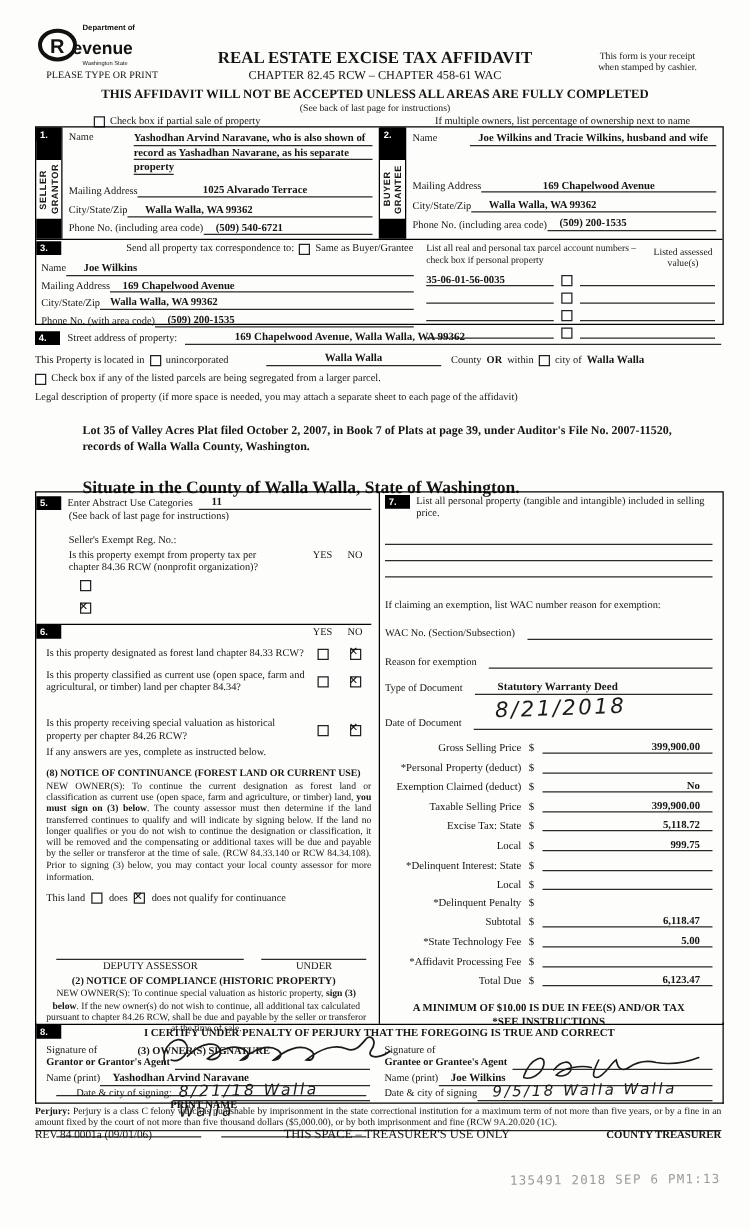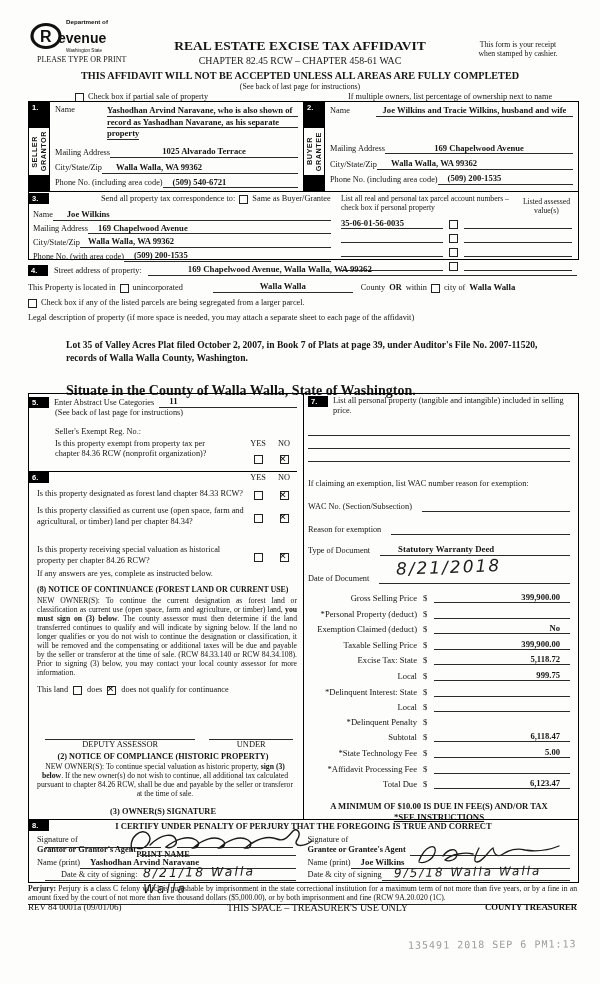--- a/index.html
+++ b/index.html
@@ -224,21 +224,21 @@
         <span>Enter Abstract Use Categories</span>
         <span class="grow ul b" style="font-size:8.8px;padding-left:10px;">11</span>
       </div>
       <div class="sm" style="margin-left:26px;">(See back of last page for instructions)</div>
       <div class="sm" style="margin:9px 0 0 26px;">Seller's Exempt Reg. No.:</div>
       <div style="display:flex;margin-left:26px;margin-top:1px;">
         <div class="sm grow">Is this property exempt from property tax per</div>
         <div class="qcol sm">YES</div>
         <div class="qcol sm">NO</div>
       </div>
-      <div style="display:flex;margin-left:26px;">
+      <div style="display:flex;margin-left:26px;flex-direction:column;">
         <div class="sm grow">chapter 84.36 RCW (nonprofit organization)?</div>
         <div class="qcol"><span class="cb"></span></div>
         <div class="qcol"><span class="cb ck"></span></div>
       </div>
 
       <div style="position:relative;border-top:1px solid #000;margin-top:4px;padding-top:1px;display:flex;justify-content:flex-end;">
         <span class="nbox" style="position:absolute;left:0;top:0;">6.</span>
         <div class="qcol sm">YES</div>
         <div class="qcol sm">NO</div>
       </div>
@@ -388,21 +388,21 @@
           <span class="mline"></span>
         </div>
         <div class="moneyrow">
           <span class="mlab">Total Due</span>
           <span>$</span>
           <span class="mline">6,123.47</span>
         </div>
       </div>
 
       <div class="b ctr" style="margin-top:12px;font-size:8.6px;">A MINIMUM OF $10.00 IS DUE IN FEE(S) AND/OR TAX</div>
-      <div class="b ctr" style="margin-top:1px;font-size:8.8px;text-decoration:underline;">*SEE INSTRUCTIONS</div>
+      <div class="b ctr" style="margin-top:1px;font-size:8.8px;">*SEE INSTRUCTIONS</div>
     </div>
   </div>
 
   <div class="abs" style="left:28px;top:818px;width:549px;height:64px;border:1px solid #000;border-top:none;">
     <div style="position:relative;padding-top:3px;">
       <span class="nbox" style="position:absolute;left:0;top:2px;">8.</span>
       <div class="b ctr" style="font-size:8.6px;">I CERTIFY UNDER PENALTY OF PERJURY THAT THE FOREGOING IS TRUE AND CORRECT</div>
     </div>
     <div style="display:flex;margin-top:4px;">
 

